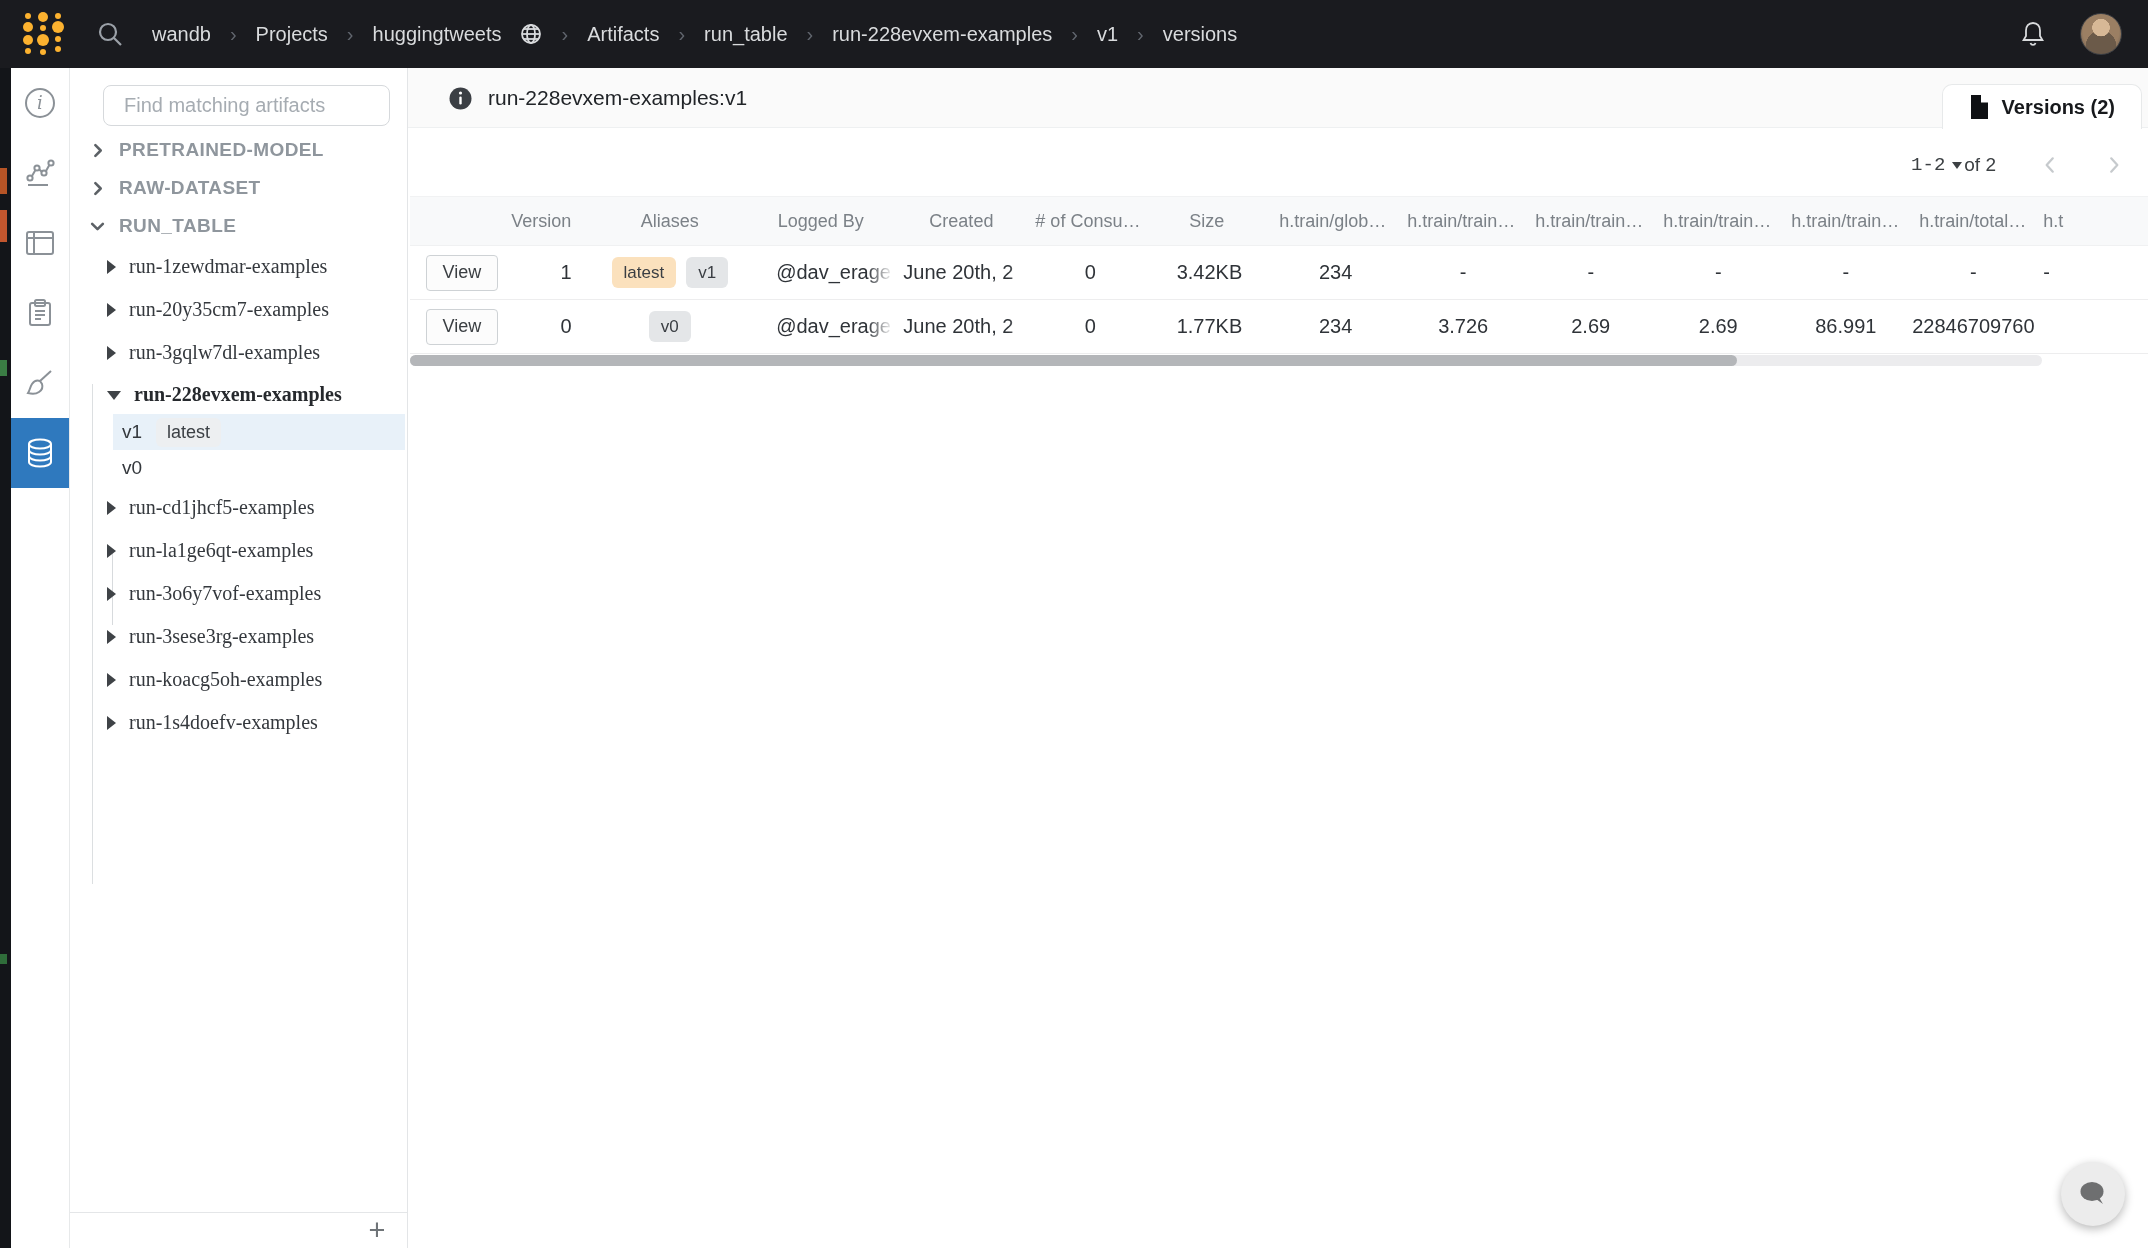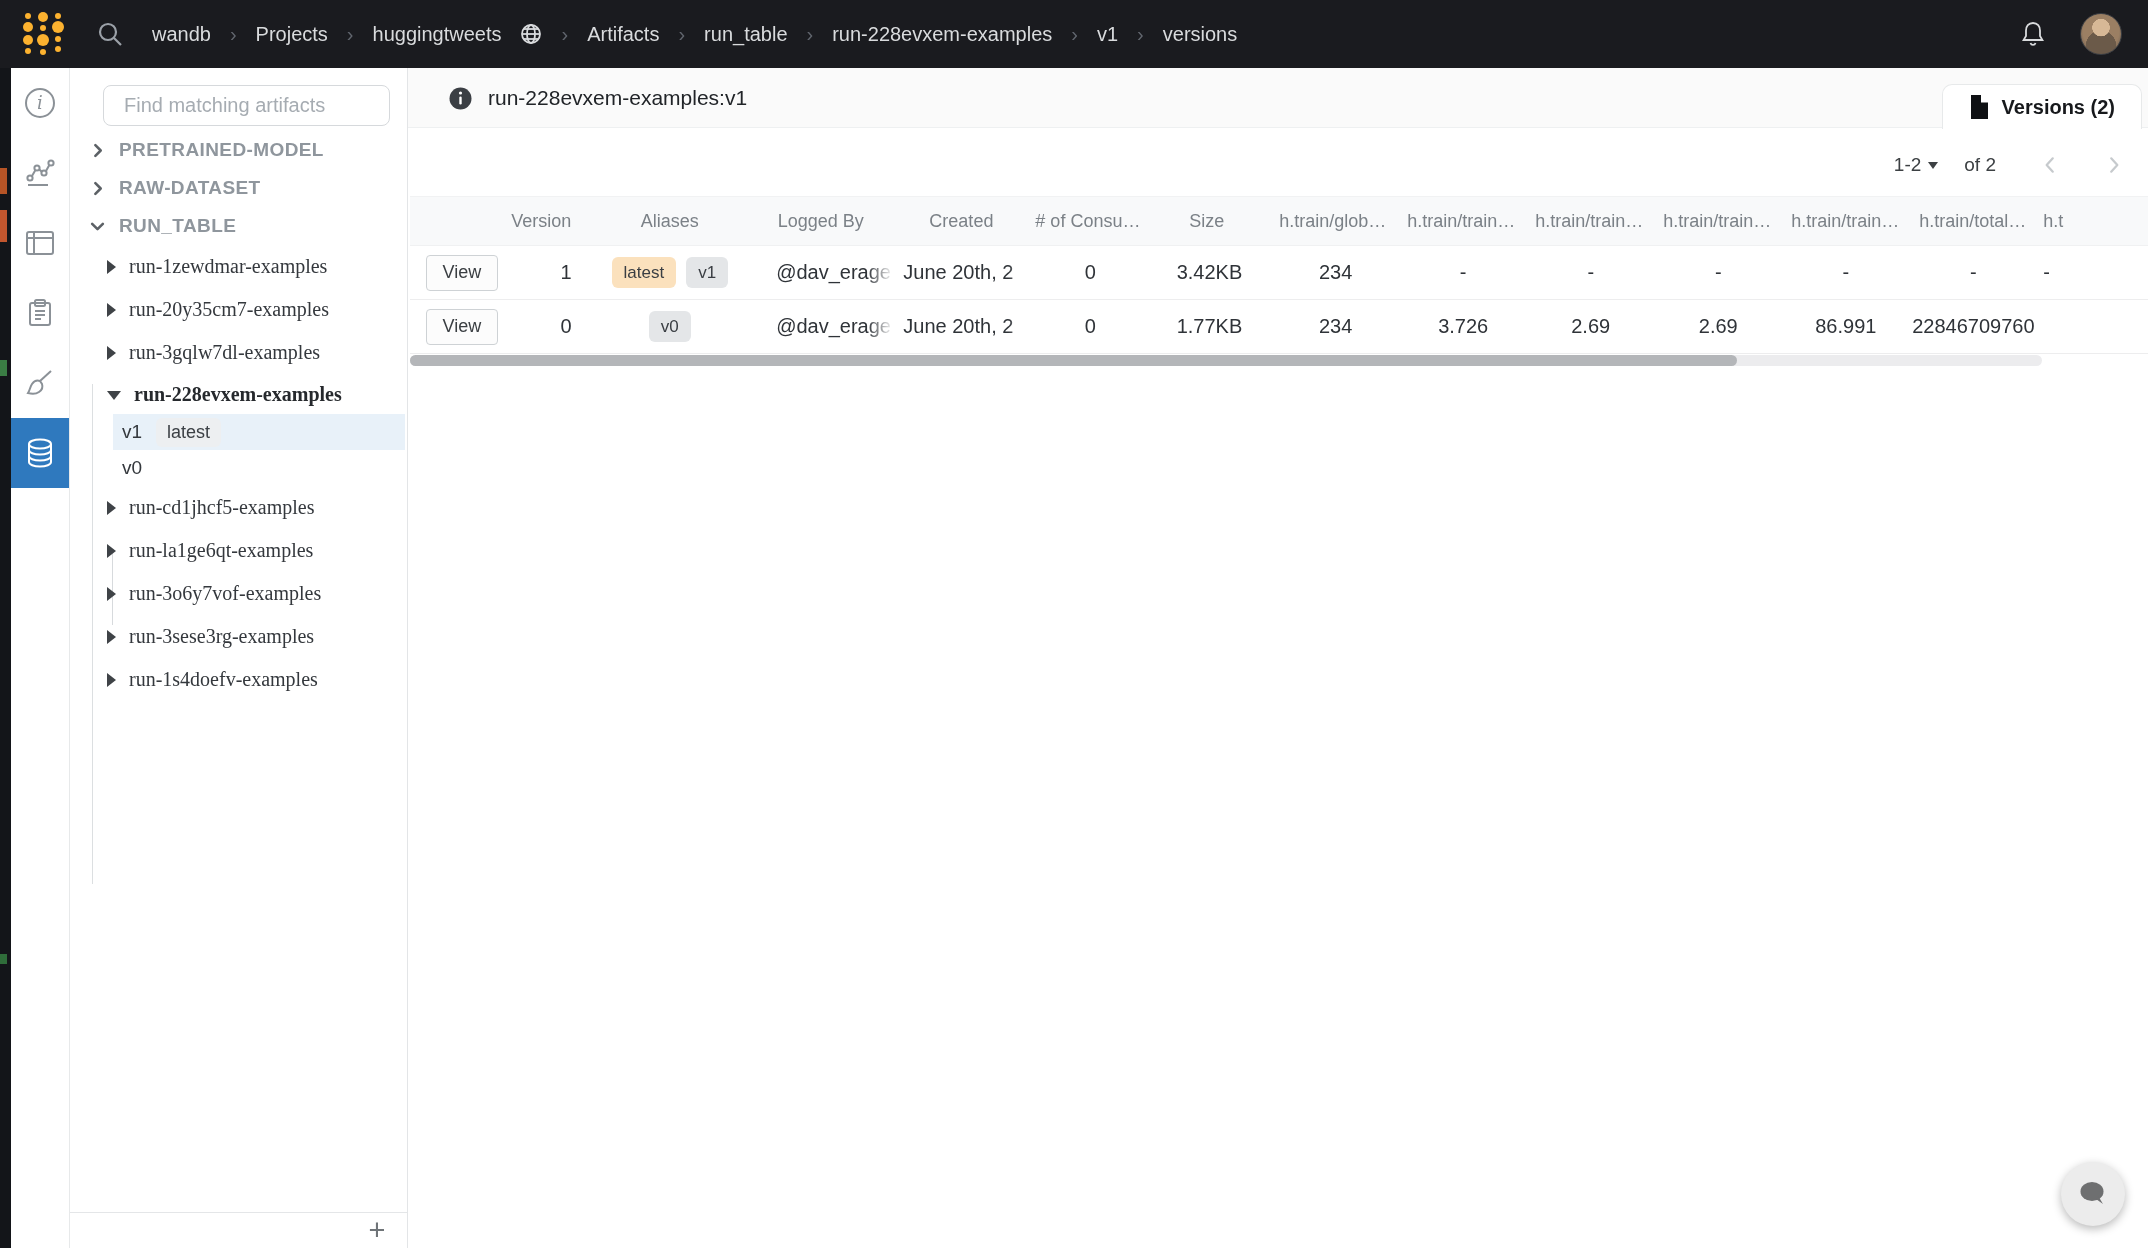--- a/index.html
+++ b/index.html
@@ -80,23 +80,23 @@
   .main-header { position:absolute; left:0; top:0; right:0; height:60px; background:#fafafa; border-bottom:1px solid #eef0f1; }
   .title-wrap { position:absolute; left:40px; top:0; height:60px; display:flex; align-items:center; gap:15px; }
   .artifact-title { font-size:21px; color:#212428; }
   .versions-tab {
     position:absolute; right:6px; top:16px; height:45px; background:#fff;
     border:1px solid #e7e9ea; border-bottom:none; border-radius:10px 10px 0 0;
     display:flex; align-items:center; gap:13px; padding:0 26px;
     font-size:20px; font-weight:700; color:#17191c; cursor:pointer;
   }
   .main-pg { position:absolute; top:86px; right:24px; display:flex; align-items:center; font-size:19px; color:#3c4043; }
-  .pg-range { display:flex; align-items:center; gap:7px; cursor:pointer; }
+  .pg-range { display:flex; align-items:center; gap:7px; cursor:pointer;font-family:Liberation Mono, monospace; }
   .caret-down { width:0; height:0; border-left:5px solid transparent; border-right:5px solid transparent; border-top:7px solid #3c4043; }
-  .pg-of { margin-left:26px; }
+  .pg-of { margin-left:2px; }
   .main-pg .chev { margin-left:44px; display:flex; cursor:pointer; }
   
   .table-zone { position:absolute; left:2px; top:128px; width:1738px; overflow:hidden; }
   .thead, .trow { display:flex; width:1790px; }
   .thead { height:50px; background:#f8f9fa; border-top:1px solid #f1f2f3; border-bottom:1px solid #f0f1f2; }
   .trow { height:54px; background:#fff; border-bottom:1px solid #ededee; }
   .cell { display:flex; align-items:center; justify-content:center; font-size:20px; color:#2f3338; overflow:hidden; white-space:nowrap; }
   .thead .cell { font-size:18px; color:#7b8187; font-weight:400; }
   .c0{width:92px;} .c1{width:96px;} .c2{width:170px;} .c3{width:150px;} .c4{width:148px;}
   .c5{width:120px;} .c6{width:132px;} .c7,.c8,.c9,.c10,.c11,.c12{width:135px;} .c13{width:172px;}
@@ -310,20 +310,24 @@
       <span class="tri-r"></span>
       <span class="lbl">run-la1ge6qt-examples</span>
     </div>
     <div class="t-run">
       <span class="tri-r"></span>
       <span class="lbl">run-3o6y7vof-examples</span>
     </div>
     <div class="t-run">
       <span class="tri-r"></span>
       <span class="lbl">run-3sese3rg-examples</span>
+    </div>
+    <div class="t-run">
+      <span class="tri-r"></span>
+      <span class="lbl">run-koacg5oh-examples</span>
     </div>
     <div class="t-run">
       <span class="tri-r"></span>
       <span class="lbl">run-1s4doefv-examples</span>
     </div>
   </div>
 
   <div class="side-footer">
     <div class="plus-btn">+</div>
   </div>

